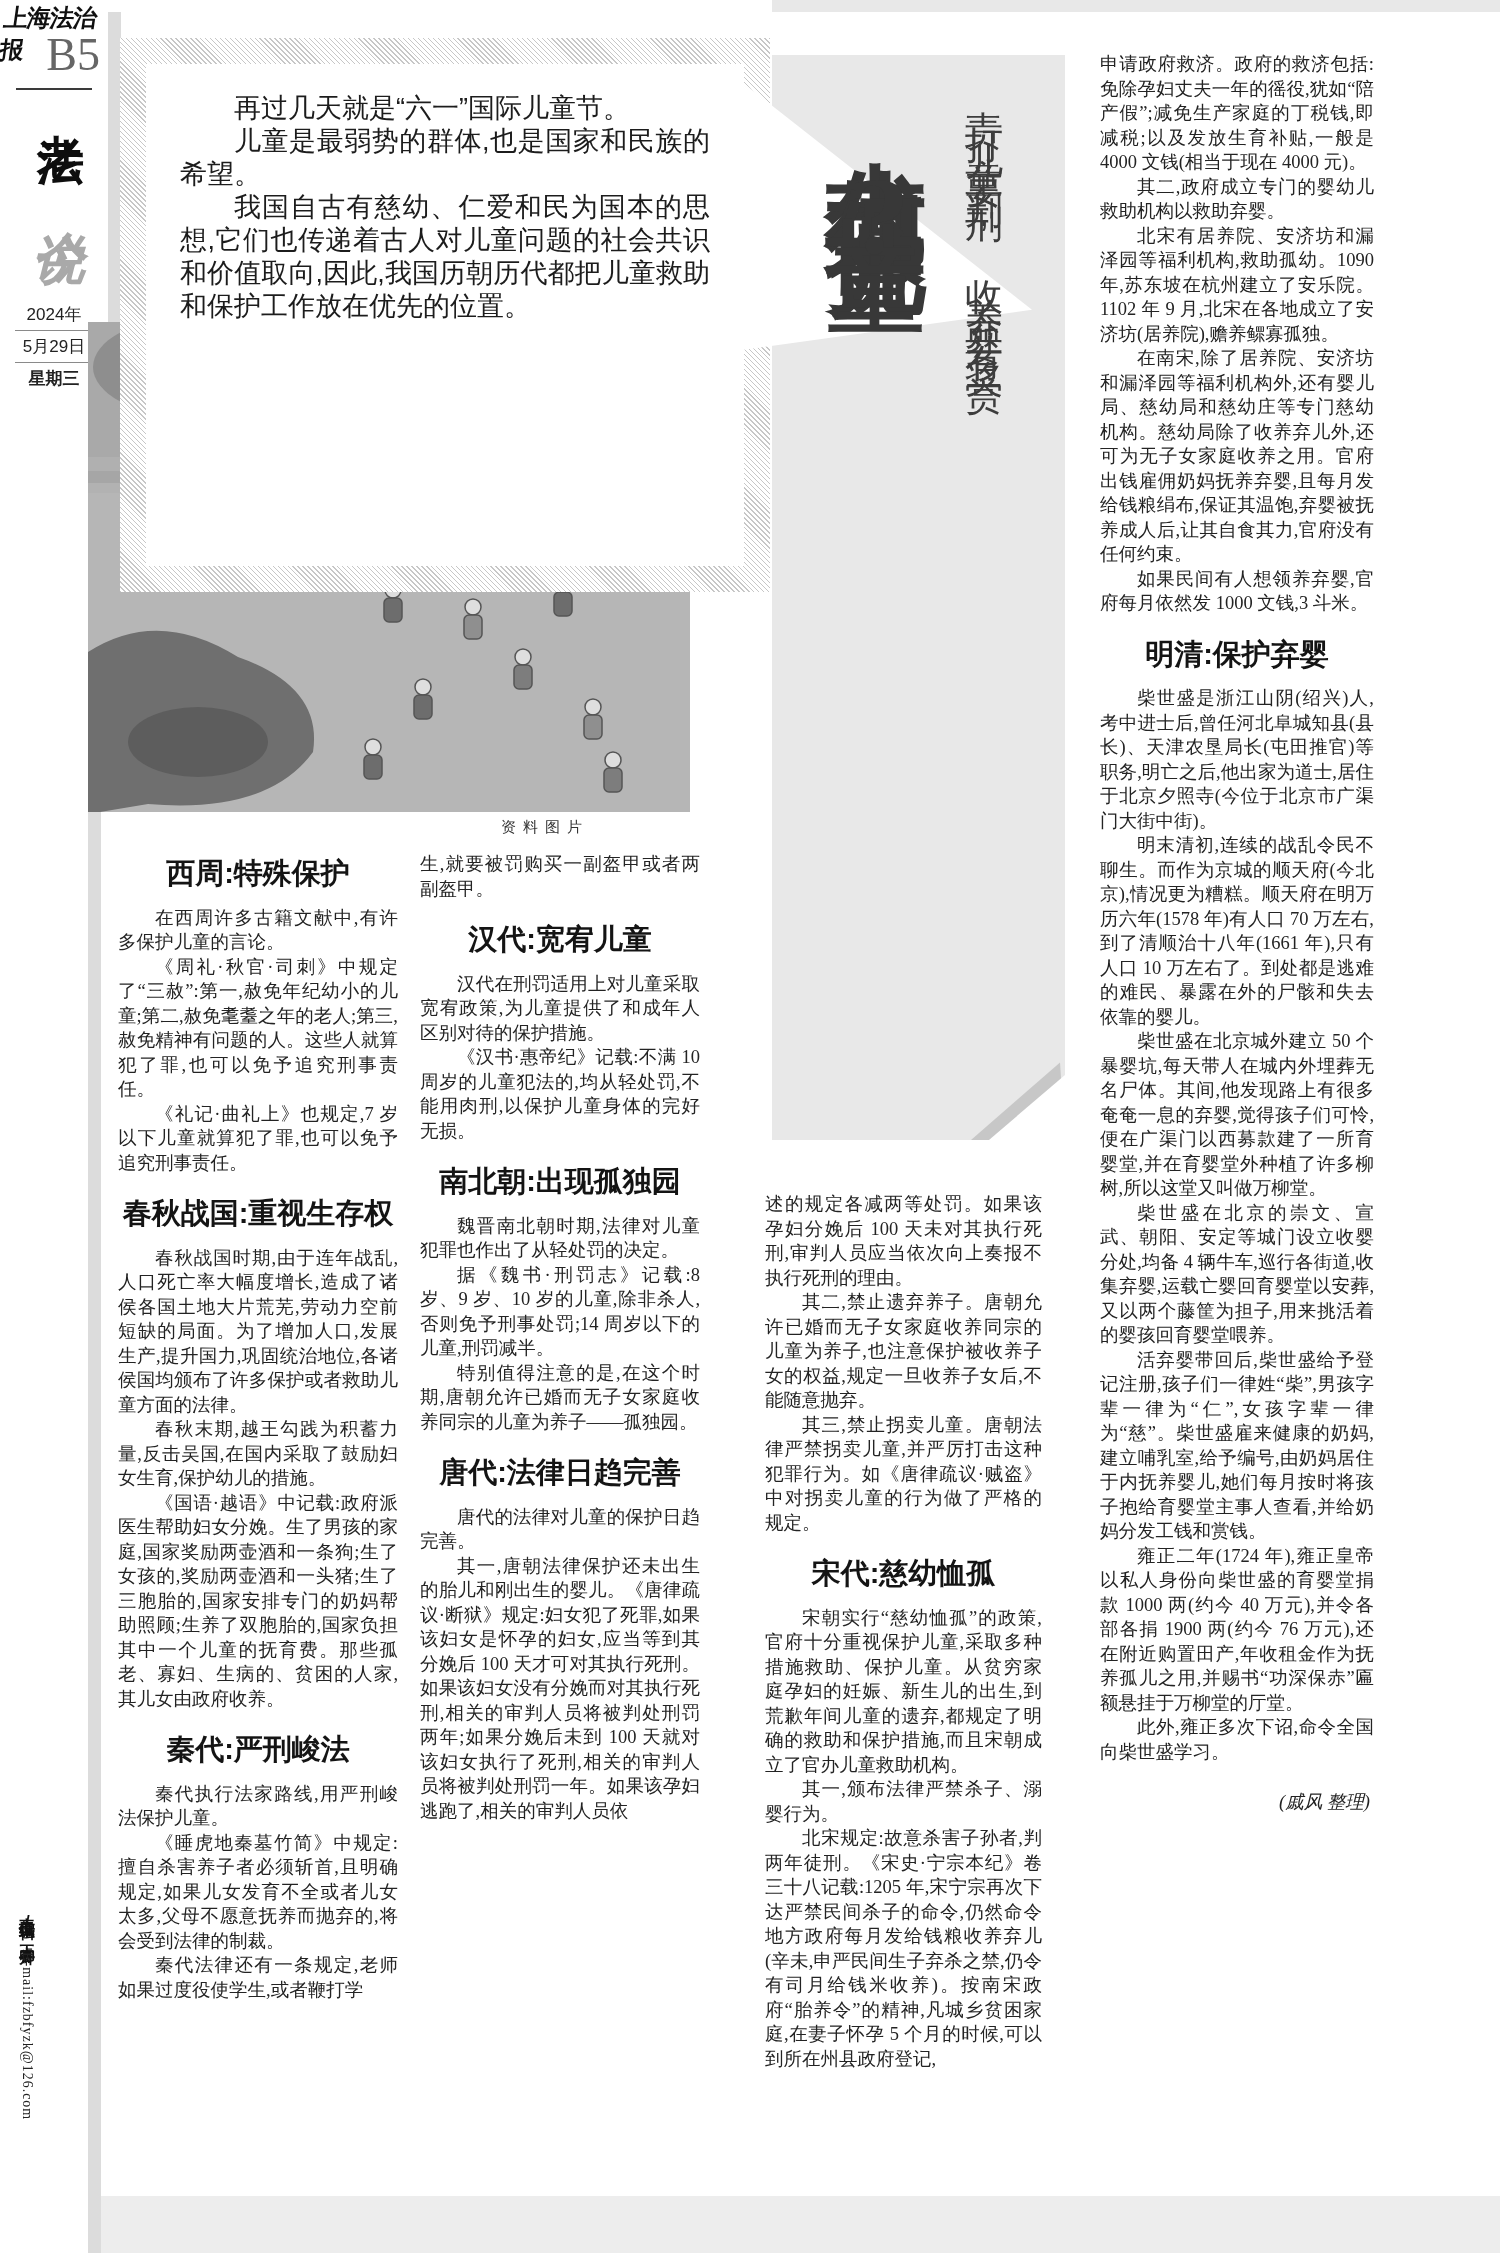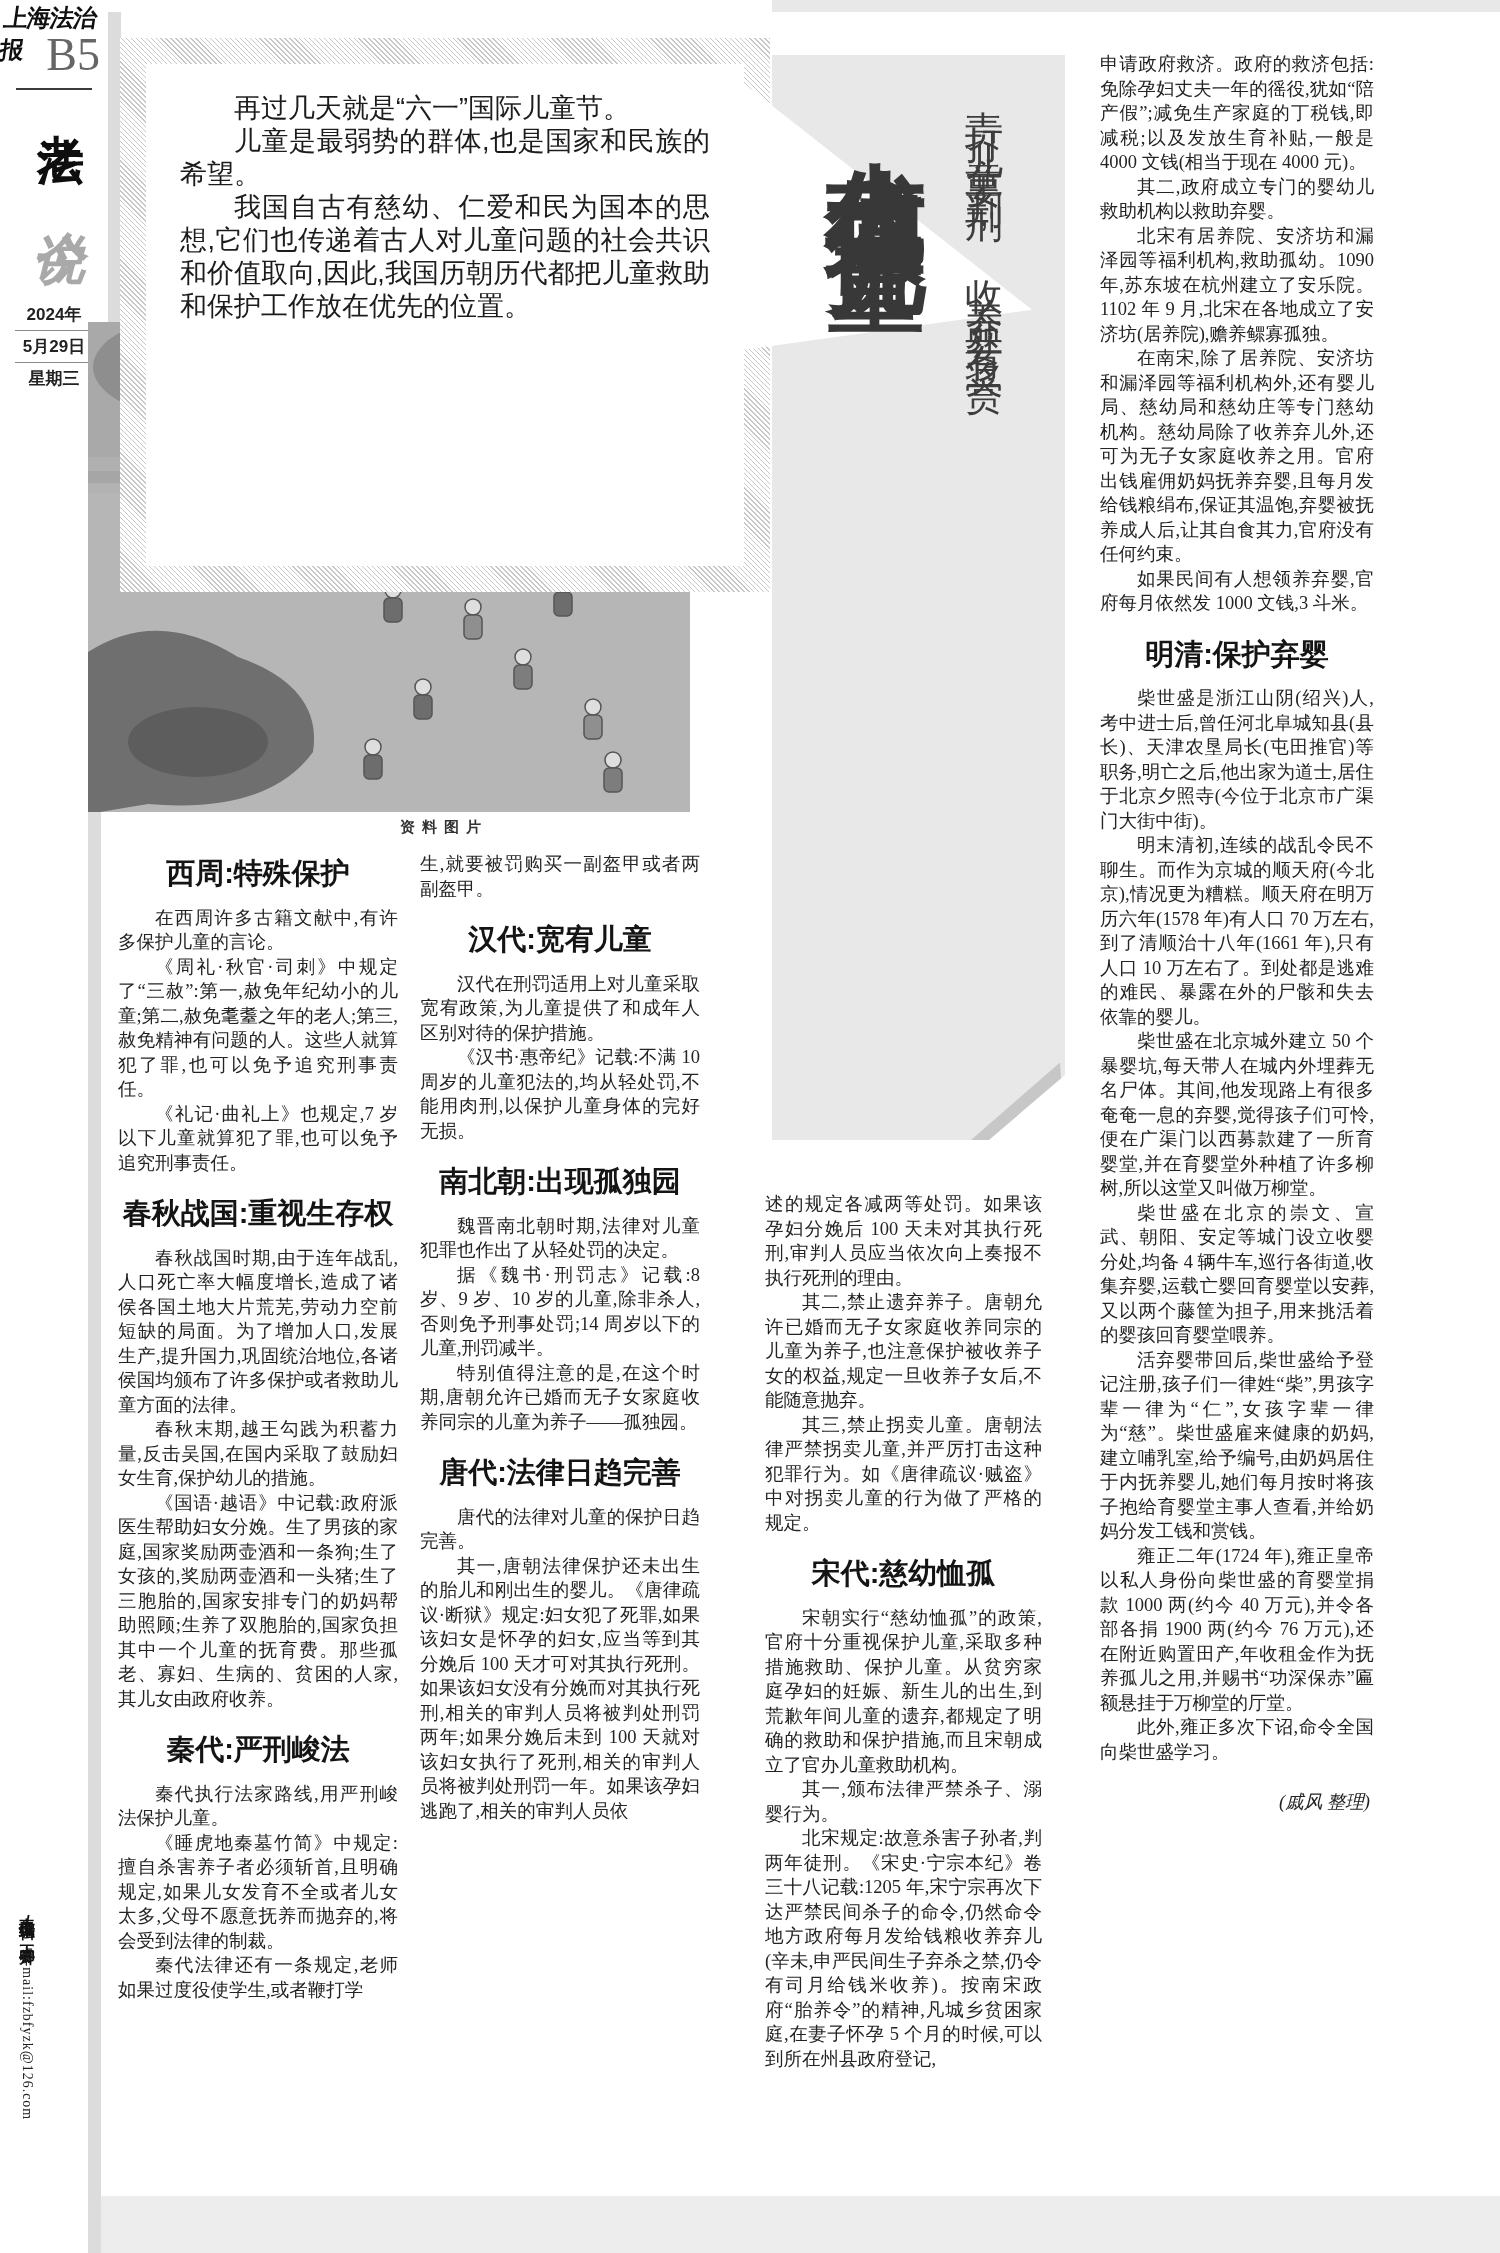--- a/index.html
+++ b/index.html
@@ -29,21 +29,21 @@
     font-family:"Liberation Serif",serif; font-weight:700; font-size:47px; color:#0e0e0e; letter-spacing:4px;
   }
   .column-title-gray {
     position:absolute; left:24px; top:190px; height:110px;
     font-family:"DejaVu Serif",serif; font-weight:700; font-style:italic; font-size:52px; color:#a9a9a9; letter-spacing:2px;
   }
   .date-box {
     position:absolute; left:4px; top:300px; width:100px; text-align:center;
     font-family:"Liberation Sans","DejaVu Sans",sans-serif; font-size:17px; color:#222;
   }
-  .date-box .row { padding:3px 0;font-weight:bold; }
+  .date-box .row { padding:3px 0; }
   .date-box .rule { margin:1px auto; width:78px; border-top:1px solid #8a8a8a; }
   .date-box .weekday { font-weight:700; }
   .editor-box {
     position:absolute; left:16px; top:1905px; height:350px;
     writing-mode:vertical-rl;
   }
   .editor-label { text-orientation:upright; font-family:"Liberation Sans",sans-serif; font-weight:700; font-size:16px; color:#111; letter-spacing:2px; }
   .editor-email { text-orientation:mixed; font-family:"Liberation Serif",serif; font-size:14px; color:#222; letter-spacing:1px; margin-top:10px; }
 
   
@@ -77,22 +77,22 @@
   }
   .headline-title {
     position:absolute; left:810px; top:80px; height:1020px; z-index:5;
     writing-mode:vertical-rl; text-orientation:upright;
     font-family:"DejaVu Serif","Liberation Serif",serif; font-weight:700; font-size:100px; letter-spacing:10px; color:#383838;
   }
 
   
   .photo-wrap { position:absolute; left:88px; top:322px; width:602px; height:490px; z-index:2; }
   .photo-caption {
-    position:absolute; left:400px; top:818px; width:290px; text-align:left; z-index:2;
-    font-family:"Liberation Sans",sans-serif; font-size:15px; letter-spacing:7px; color:#333;font-weight:bold;
+    position:absolute; left:400px; top:818px; width:290px; text-align:center; z-index:2;
+    font-family:"Liberation Sans",sans-serif; font-size:15px; letter-spacing:7px; color:#333;
   }
 
   
   .colmn {
     position:absolute; overflow:hidden;
     font-family:"Liberation Serif","DejaVu Serif",serif;
     font-size:18.5px; line-height:24.5px; color:#232323;
     text-align:justify; text-justify:inter-character;
   }
   #col1 { left:118px; top:845px;  width:280px; height:1352px; }

